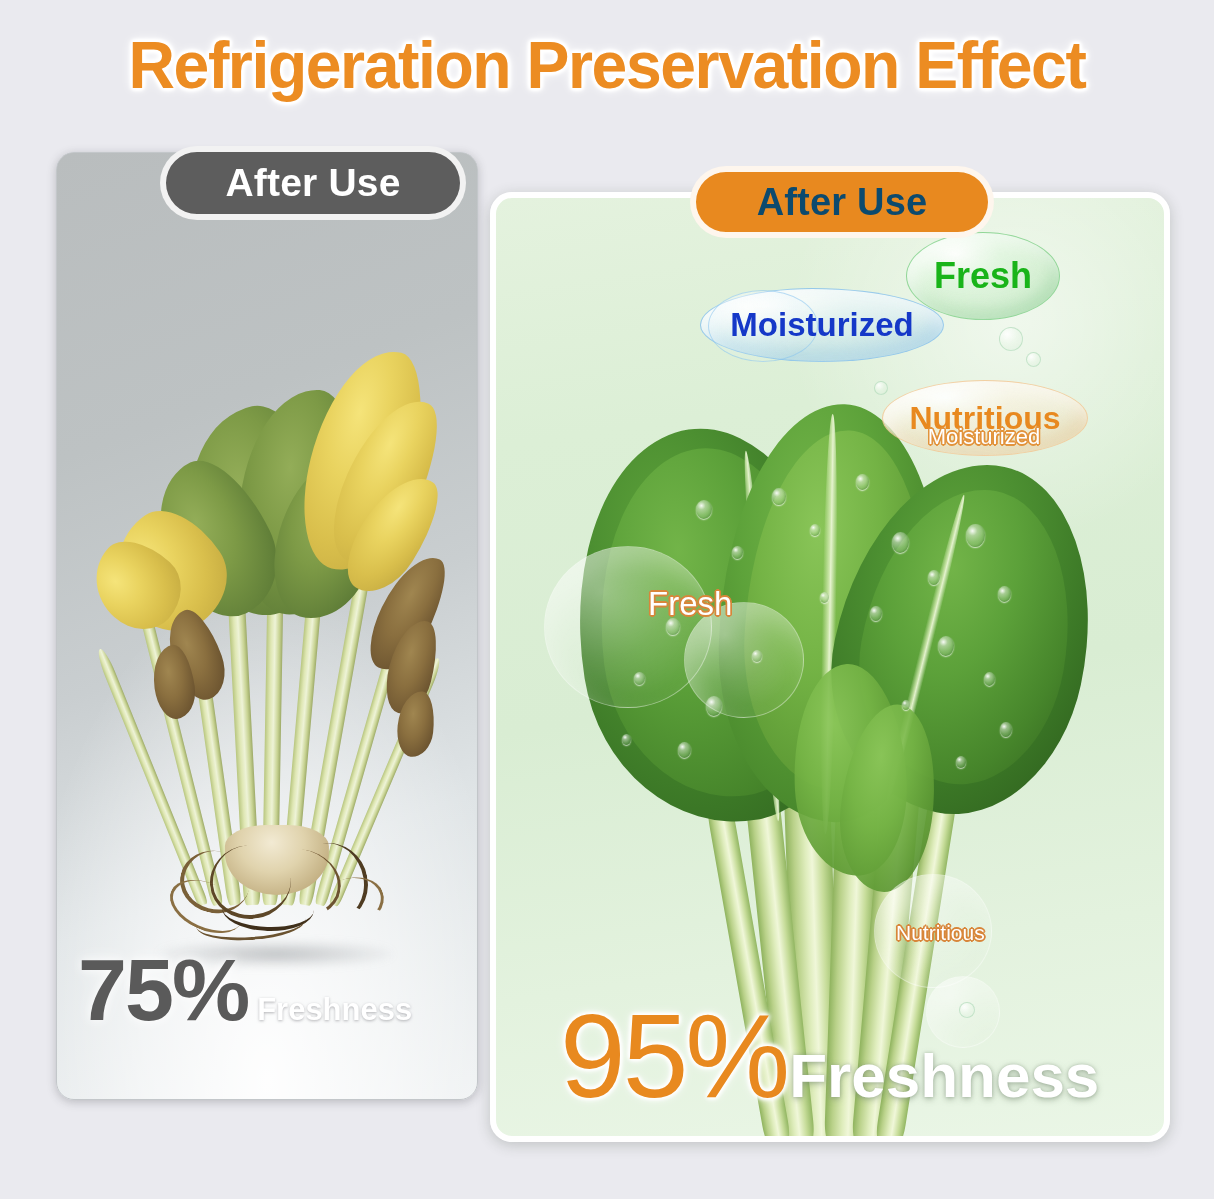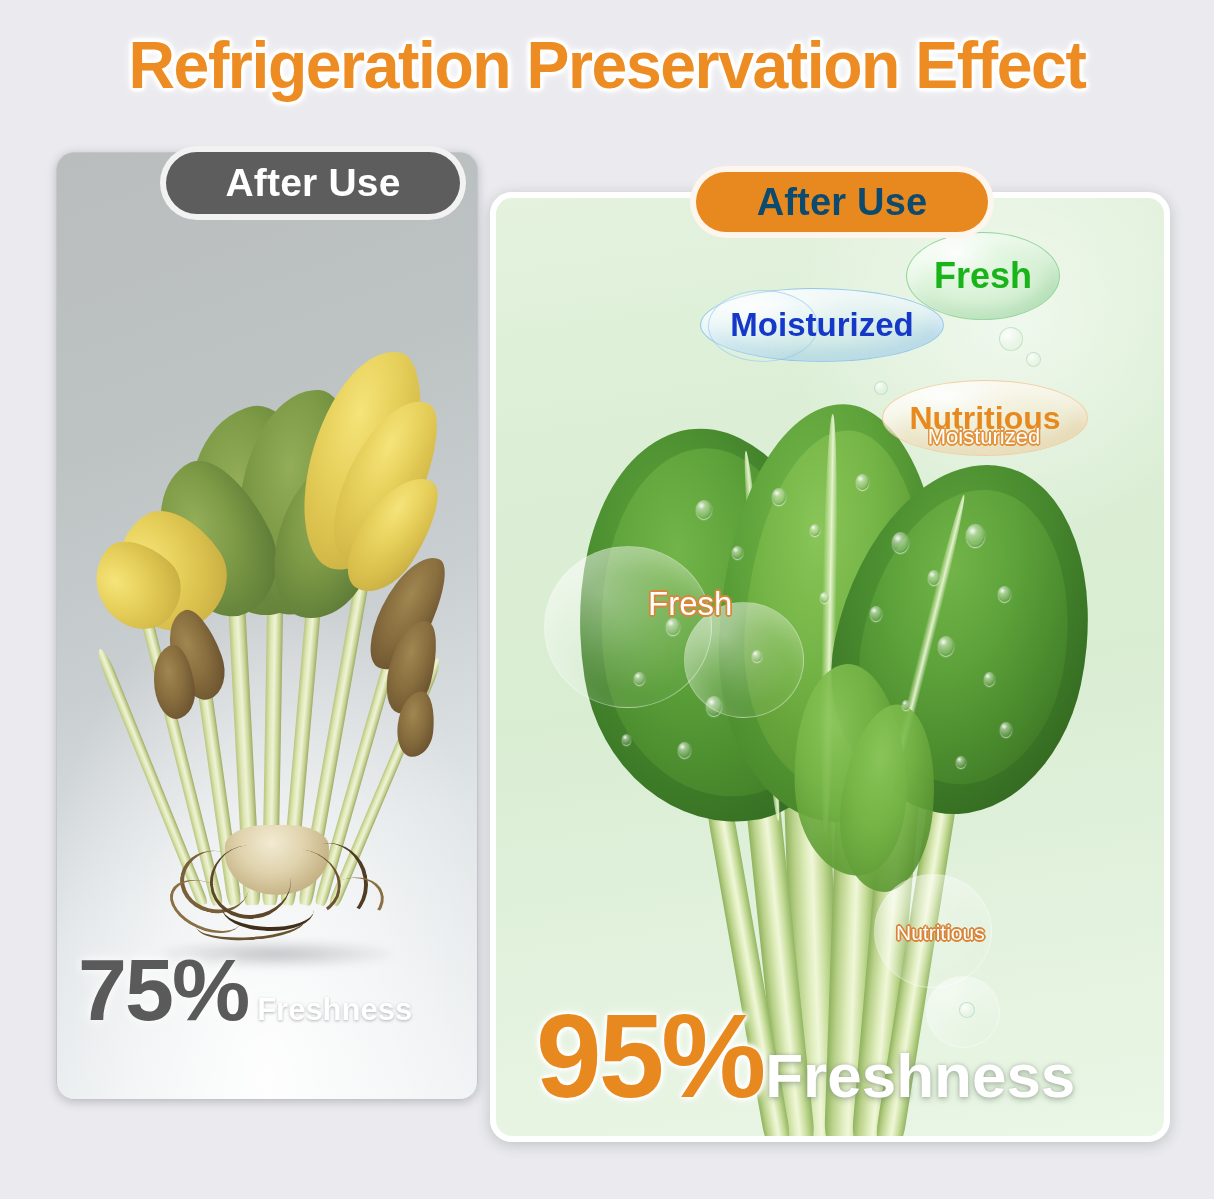--- a/index.html
+++ b/index.html
@@ -341,26 +341,27 @@
   #stat-before .lbl {
     font-size: 31px;
     font-weight: bold;
     color: #ffffff;
     margin-left: 9px;
     text-shadow: 0 1px 3px rgba(120,120,125,0.55);
   }
   #stat-after { left: 536px; top: 988px; }
   #stat-after .pct {
     font-size: 118px;
-    font-weight: bold;
+    font-weight: normal;
     color: #e8891f;
     letter-spacing: -3px;
     text-shadow:
       2px 0 4px #fff, -2px 0 4px #fff, 0 2px 4px #fff, 0 -2px 4px #fff,
       0 0 12px rgba(255,255,255,0.95);
+    margin-left: 24px;
   }
   #stat-after .lbl {
     font-size: 62px;
     font-weight: bold;
     color: #ffffff;
     margin-left: 2px;
     text-shadow: 0 2px 6px rgba(110,130,105,0.55), 0 0 3px rgba(150,170,145,0.5);
   }
 </style>
 </head>

